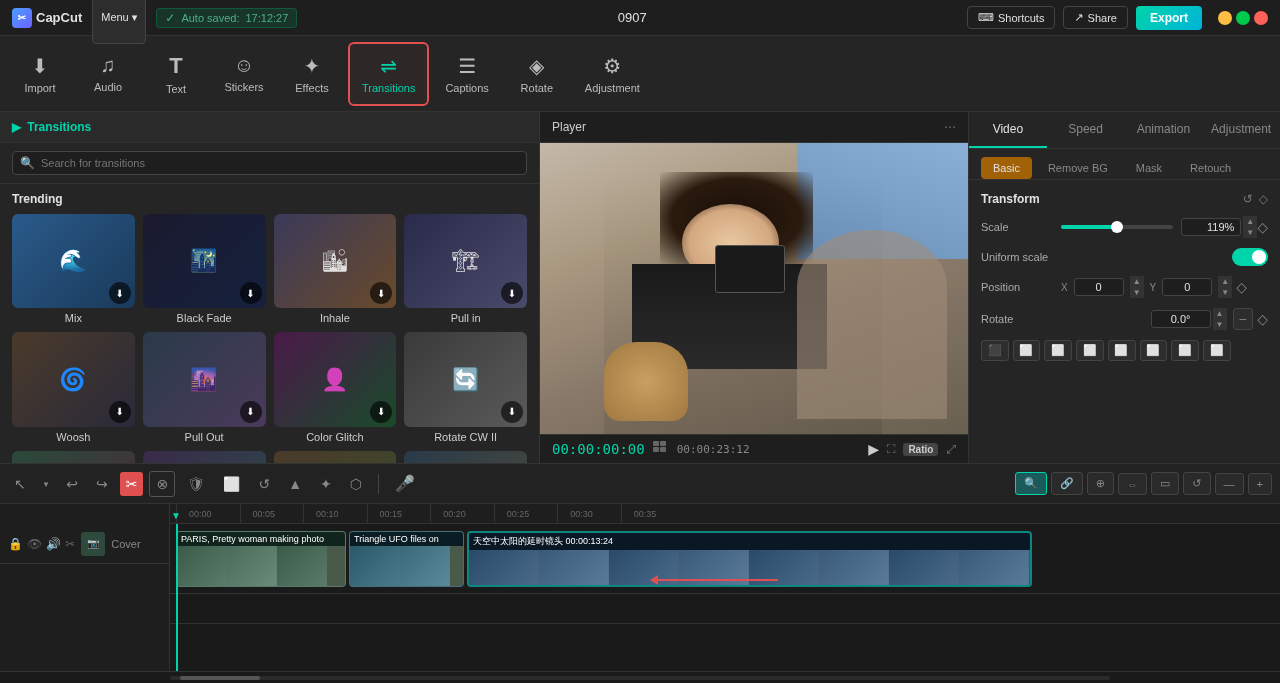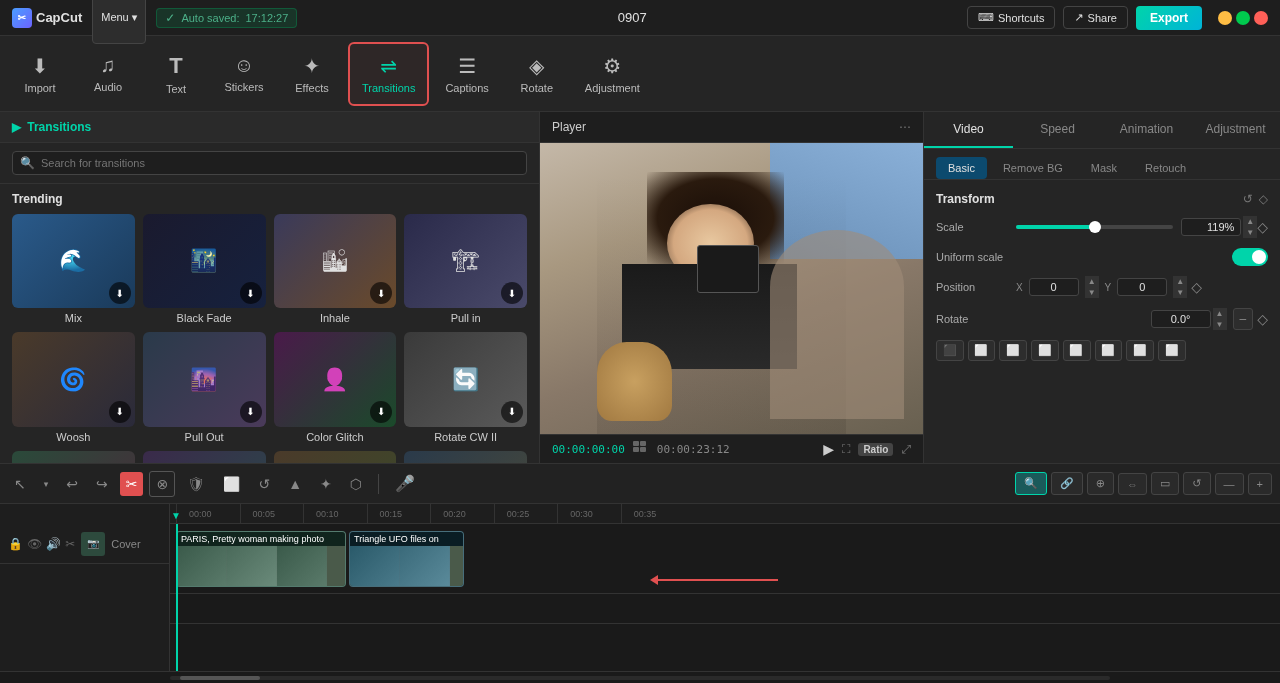--- a/index.html
+++ b/index.html
@@ -210,32 +210,32 @@
     .player-menu { color: #777; cursor: pointer; }
     .player-viewport {
       flex: 1; display: flex; align-items: center; justify-content: center;
       background: #111; position: relative; overflow: hidden;
     }
     .player-controls {
       padding: 6px 12px;
       display: flex; align-items: center; gap: 8px;
       background: #1e1e1e; border-top: 1px solid #333;
     }
-    .timecode { color: #00d4aa; font-size: 11px; font-family: monospace; }
+    .timecode { color: #00d4aa; font-size: 14px; font-family: monospace; }
     .timecode-end { color: #888; font-size: 11px; font-family: monospace; }
     .ctrl-btn { background: none; border: none; color: #ccc; cursor: pointer; font-size: 14px; }
     .ctrl-small { background: none; border: none; color: #777; cursor: pointer; font-size: 12px; }
     .ratio-badge {
       background: #444; border-radius: 3px; padding: 1px 5px;
       color: #ccc; font-size: 10px; font-weight: 600;
     }
 
     
     .right-panel {
-      width: 356px;
+      width: 311px;
       background: #252525;
       display: flex; flex-direction: column;
     }
     .rp-tabs {
       display: flex; border-bottom: 1px solid #333;
       background: #252525;
     }
     .rp-tab {
       flex: 1; padding: 10px 4px; text-align: center;
       color: #888; font-size: 12px; cursor: pointer;
@@ -244,21 +244,21 @@
     .rp-tab.active { color: #e0e0e0; border-bottom-color: #00d4aa; }
     .rp-sub-tabs {
       display: flex; gap: 4px; padding: 8px 12px 0;
       border-bottom: 1px solid #333;
     }
     .rp-sub-tab {
       padding: 5px 12px; border-radius: 4px; cursor: pointer;
       font-size: 11px; color: #888;
       background: transparent;
     }
-    .rp-sub-tab.active { background: #0c4a6e; color: #e0e0e0; }
+    .rp-sub-tab.active { background: #a16207; color: #e0e0e0; }
     .rp-content { padding: 12px; flex: 1; overflow-y: auto; }
     .section-header {
       display: flex; align-items: center; justify-content: space-between;
       margin-bottom: 10px;
     }
     .section-title { color: #e0e0e0; font-size: 12px; font-weight: 600; }
     .section-icons { display: flex; gap: 6px; color: #777; }
     .prop-row {
       display: flex; align-items: center; margin-bottom: 10px;
     }
@@ -824,20 +824,33 @@
           </div>
 
           <div class="video-clip" style="left:179px;width:115px;background:#1a4a5a;top:7px;">
             <div class="clip-label">Triangle UFO files on</div>
             <div class="clip-thumbs">
               <div class="clip-thumb-item" style="background:linear-gradient(135deg,#2a5a6a,#4a7a8a);"></div>
               <div class="clip-thumb-item" style="background:linear-gradient(135deg,#3a6a7a,#5a8a9a);"></div>
             </div>
           </div>
 
+          <div class="video-clip" style="left:297px;width:565px;background:#1a3a5a;top:7px;border:2px solid rgba(0,212,170,0.5);">
+            <div class="clip-label">天空中太阳的延时镜头  00:00:13:24</div>
+            <div class="clip-thumbs">
+              <div class="clip-thumb-item" style="background:linear-gradient(135deg,#2a4a6a,#4a6a8a);width:70px;"></div>
+              <div class="clip-thumb-item" style="background:linear-gradient(135deg,#3a5a7a,#5a7a9a);width:70px;"></div>
+              <div class="clip-thumb-item" style="background:linear-gradient(135deg,#2a4a6a,#4a6a8a);width:70px;"></div>
+              <div class="clip-thumb-item" style="background:linear-gradient(135deg,#3a5a7a,#5a7a9a);width:70px;"></div>
+              <div class="clip-thumb-item" style="background:linear-gradient(135deg,#2a4a6a,#4a6a8a);width:70px;"></div>
+              <div class="clip-thumb-item" style="background:linear-gradient(135deg,#3a5a7a,#5a7a9a);width:70px;"></div>
+              <div class="clip-thumb-item" style="background:linear-gradient(135deg,#2a4a6a,#4a6a8a);width:70px;"></div>
+              <div class="clip-thumb-item" style="background:linear-gradient(135deg,#3a5a7a,#5a7a9a);width:70px;"></div>
+            </div>
+          </div>
 
           <div class="tl-arrow">
             <div class="arrow-head"></div>
             <div class="arrow-line"></div>
           </div>
         </div>
 
         <div class="track-row" style="height:30px;"></div>
       </div>
     </div>

